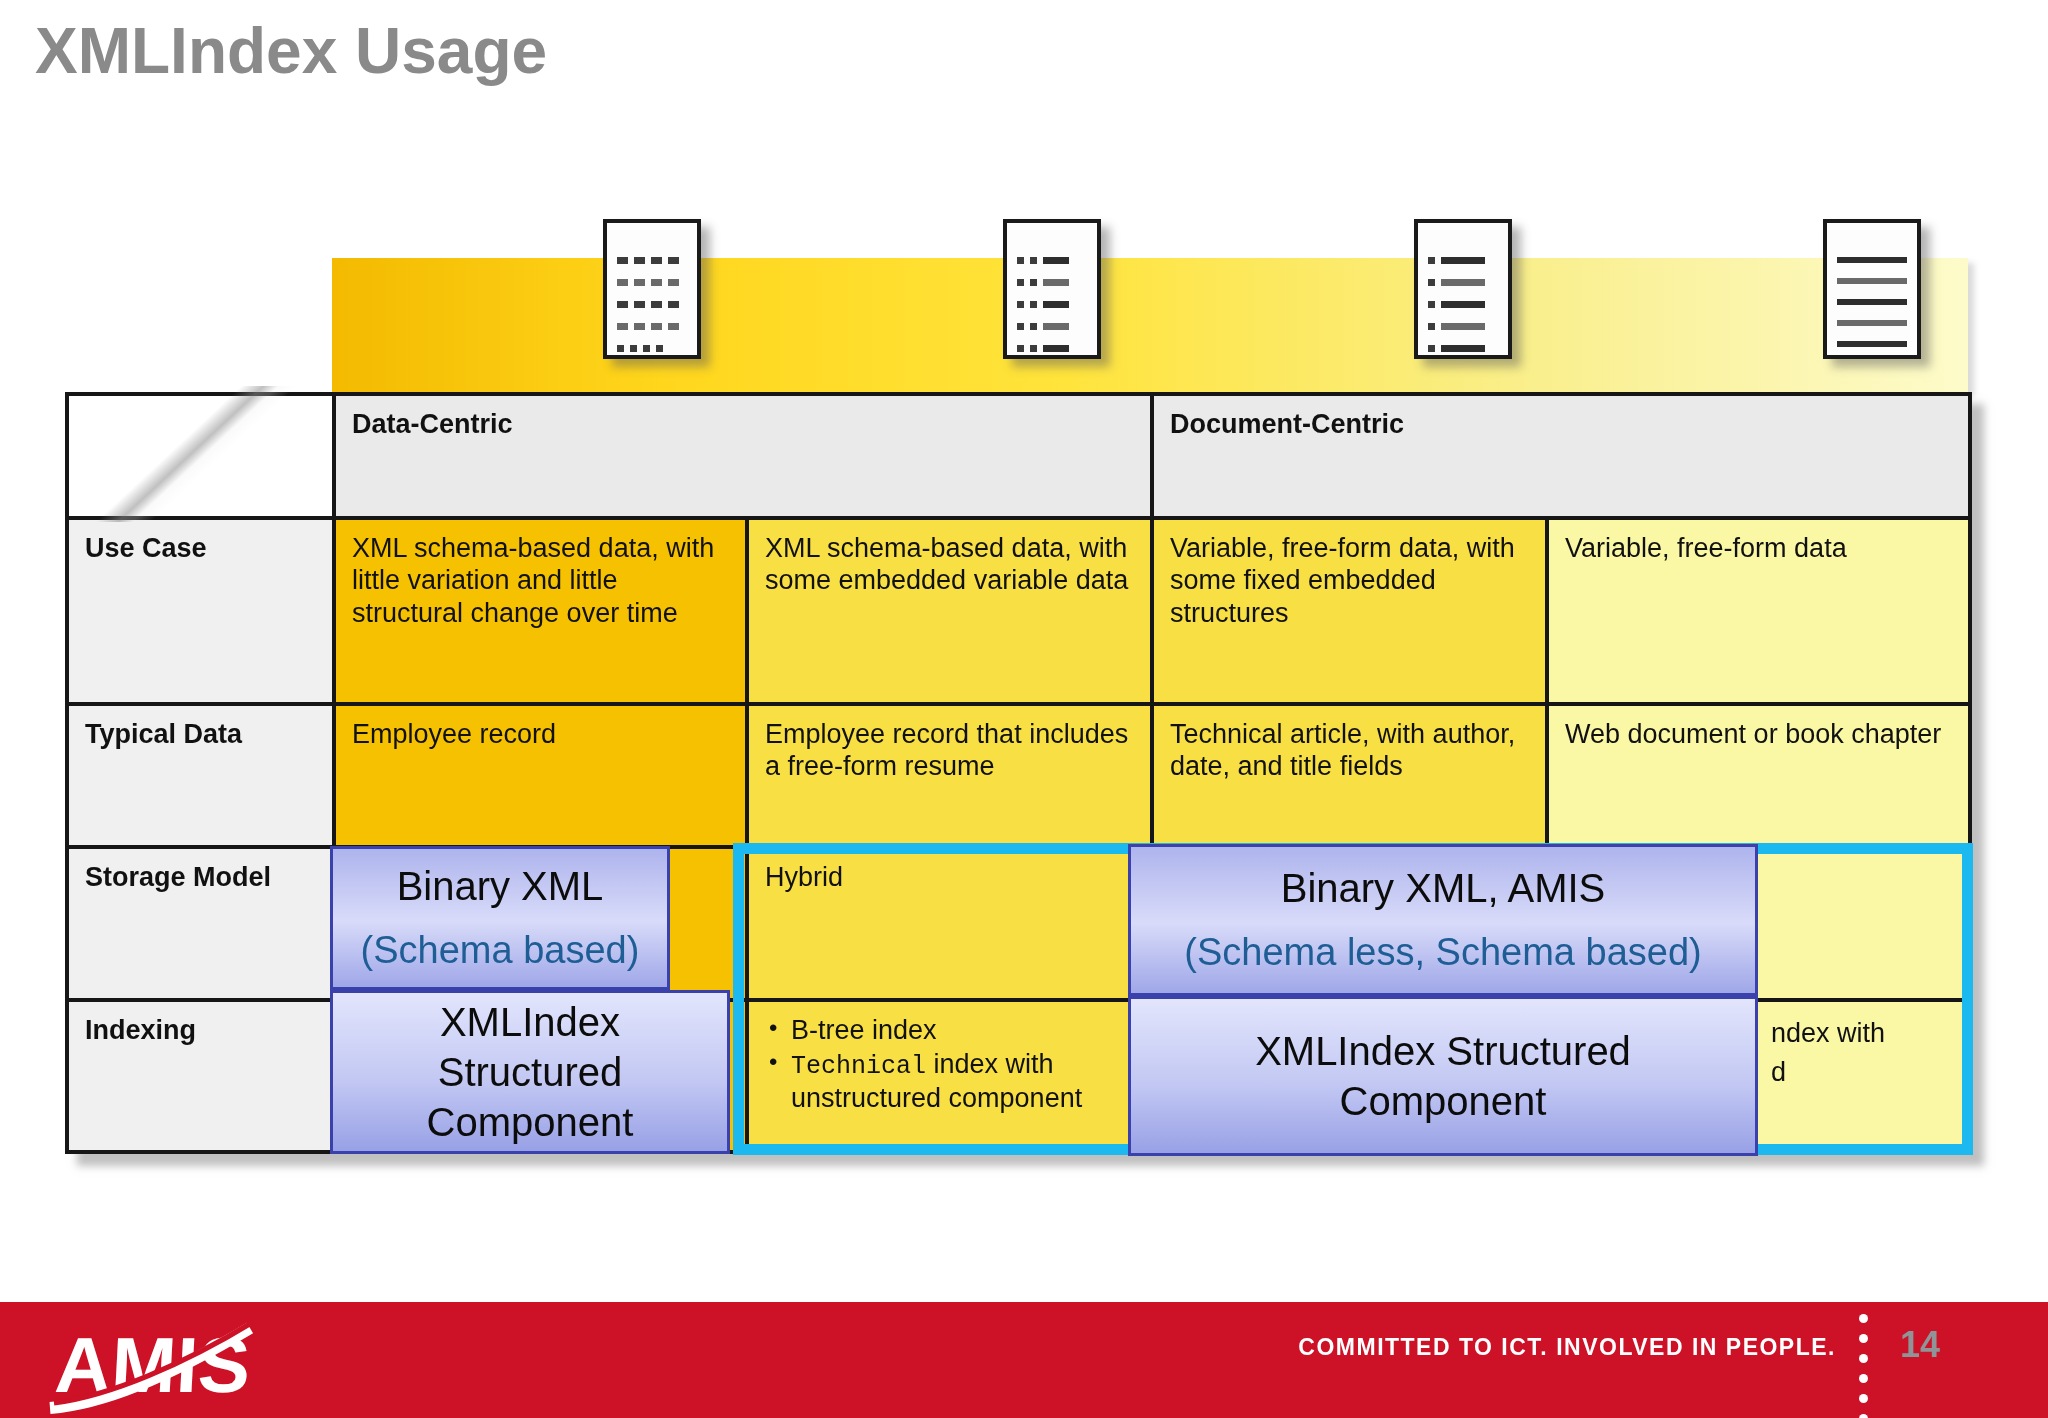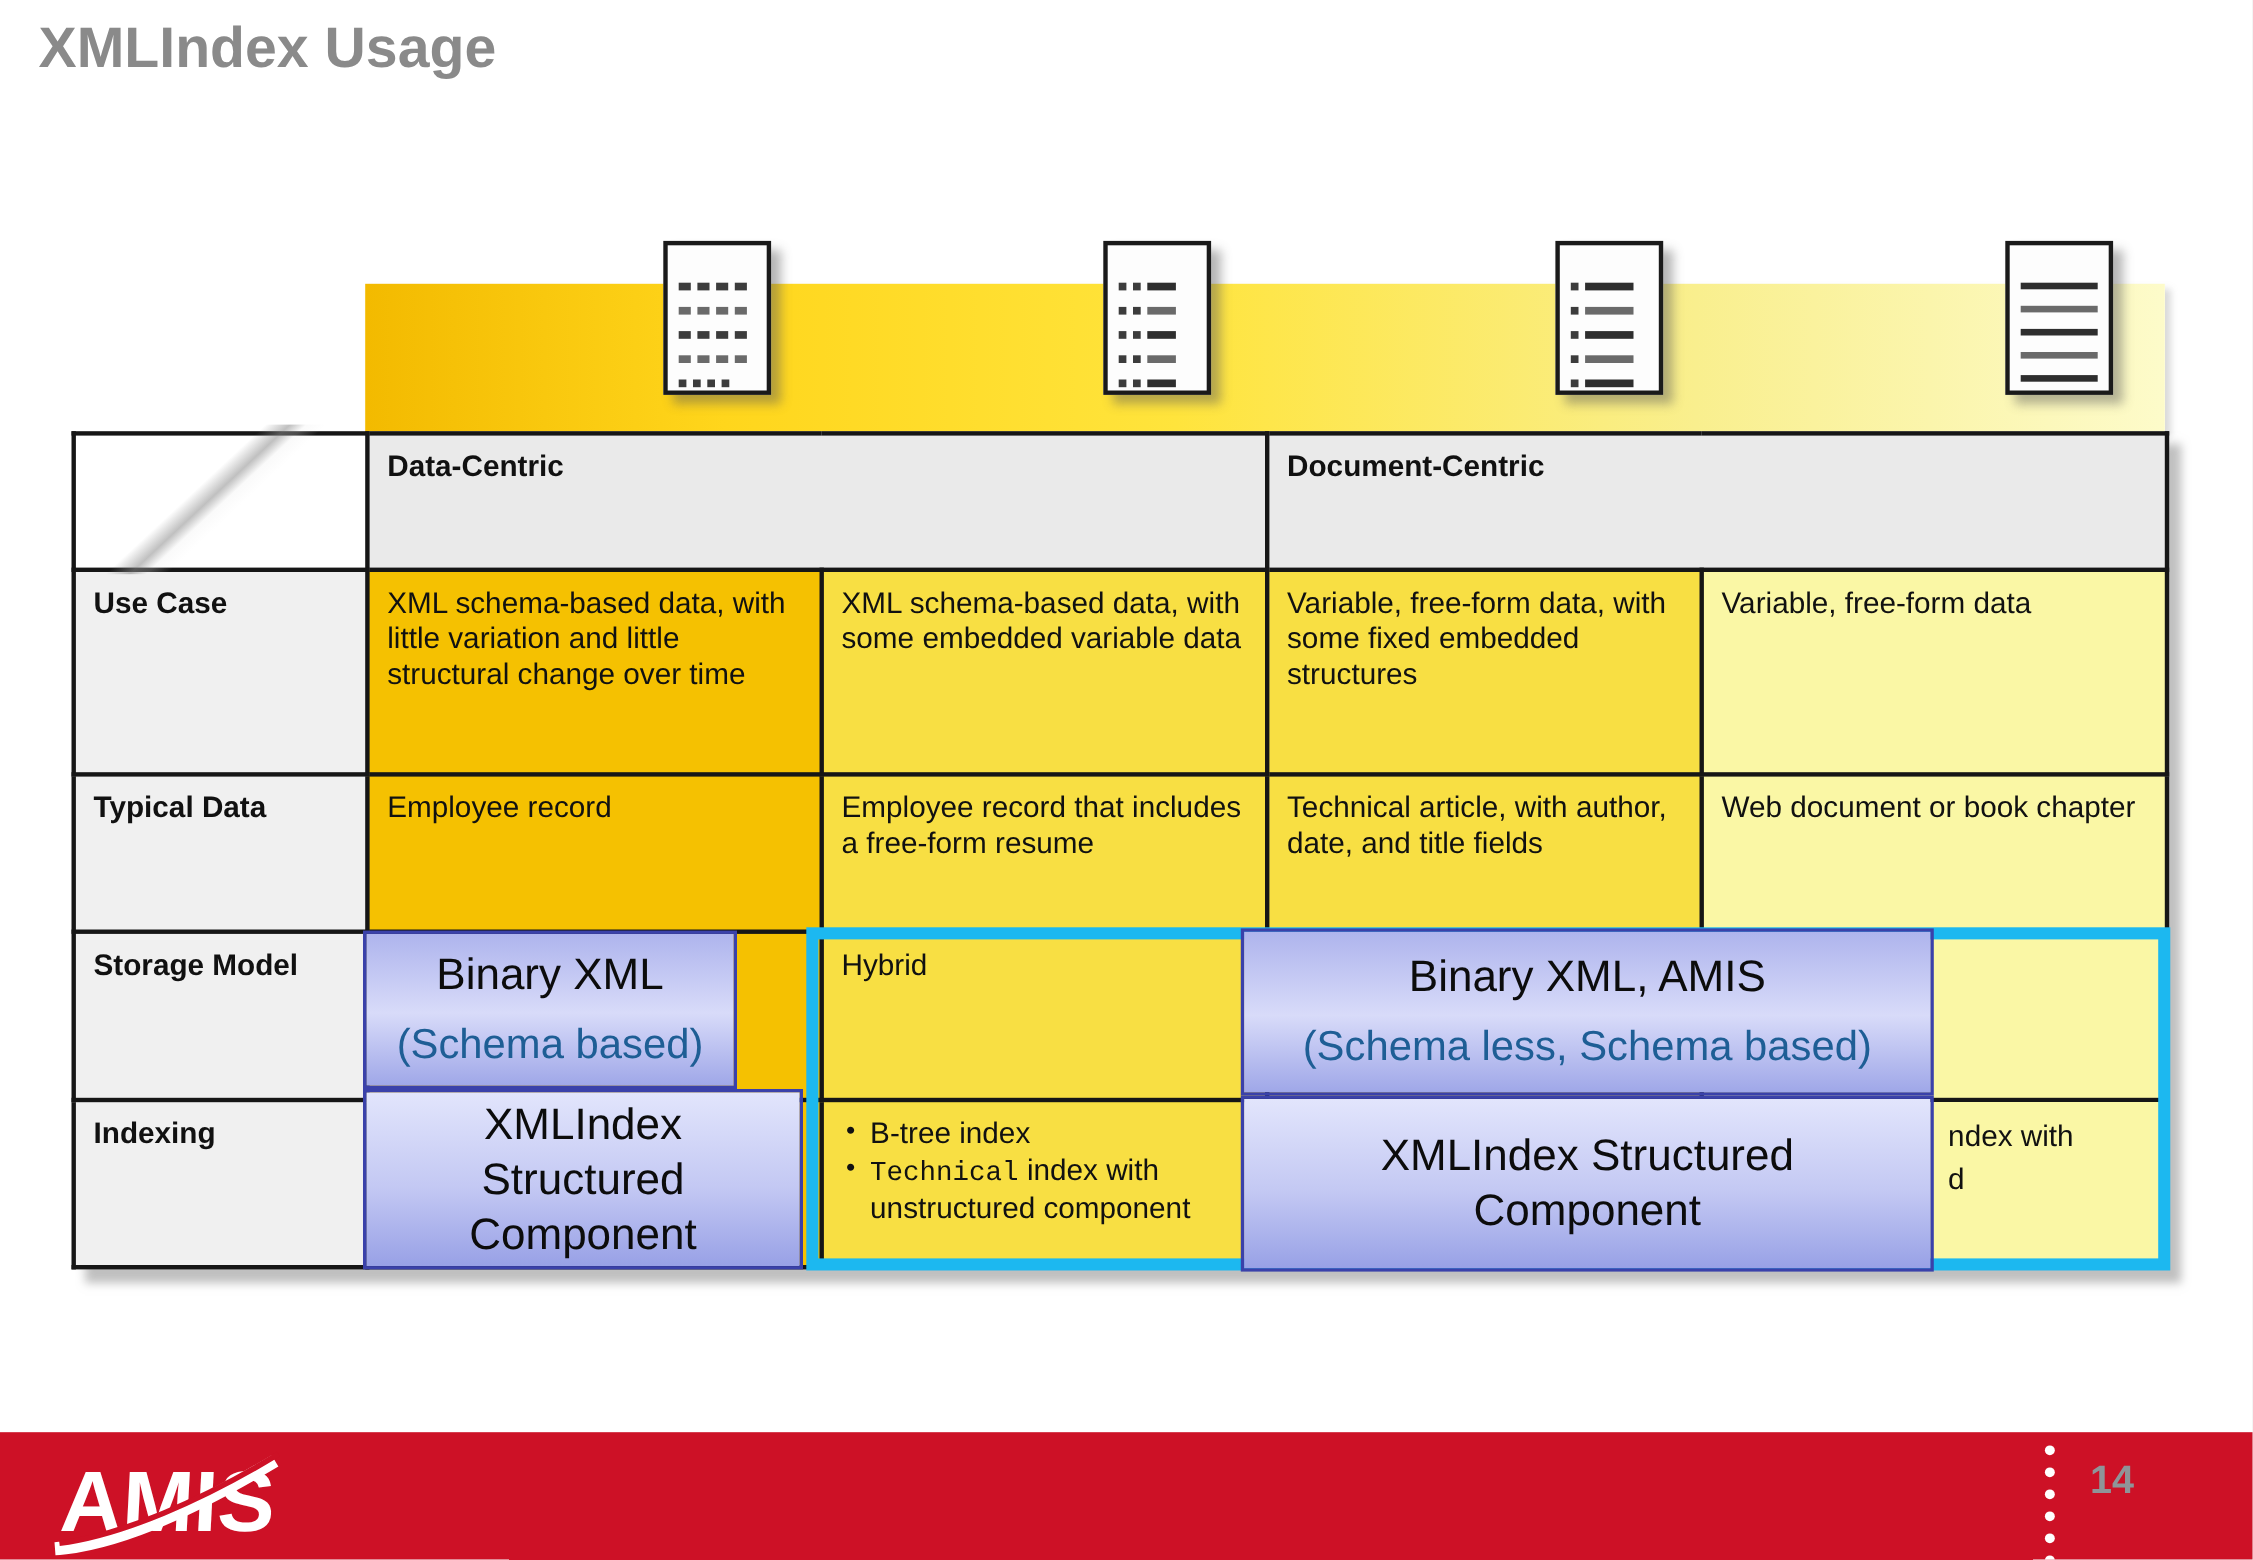--- a/index.html
+++ b/index.html
@@ -2,21 +2,21 @@
 <html><head>
 <meta charset="utf-8">
 <style>
   html,body{margin:0;padding:0;background:#e0e0e0;}
   .slide{
     position:relative;width:2048px;height:1418px;background:#ffffff;
     font-family:"Liberation Sans", sans-serif;overflow:hidden;
   }
   
   .title{
-    position:absolute;left:35px;top:14px;font-size:52px;font-weight:bold;
+    position:absolute;left:35px;top:14px;font-size:64px;font-weight:bold;
     color:#8a8a8a;letter-spacing:0px;
   }
   
   .banner{
     position:absolute;left:332px;top:258px;width:1636px;height:134px;
     background:linear-gradient(90deg,#f3ba00 0%,#ffd61c 20%,#ffe43c 45%,#f9ef8e 74%,#fdfbca 100%);
     box-shadow:6px 5px 6px rgba(150,150,150,.35);
   }
   
   .doc-icon{
@@ -276,20 +276,21 @@
   <div class="overlay ov-grad-b ov-right-idx">
     <div class="ov-body">XMLIndex Structured Component</div>
   </div>
 
   <div class="footer">
     <svg class="logo" viewBox="0 0 210 104">
       <text x="12" y="82" font-family="Liberation Sans, sans-serif" font-size="78" font-weight="bold" fill="#ffffff" transform="skewX(-3)">AMIS</text>
       <path d="M4,98 C 56,94 120,68 204,18" stroke="#ffffff" stroke-width="12" fill="none"></path>
       <path d="M8,93 C 64,86 138,54 207,12" stroke="#cd1126" stroke-width="5" fill="none"></path>
     </svg>
+    <div class="tagline">COMMITTED TO ICT. INVOLVED IN PEOPLE.</div>
     <div class="dotline">
       <span class="d"></span>
         <span class="d"></span>
         <span class="d"></span>
       <span class="d"></span>
         <span class="d"></span>
         <span class="d"></span>
     </div>
     <div class="pagenum">14</div>
   </div>

